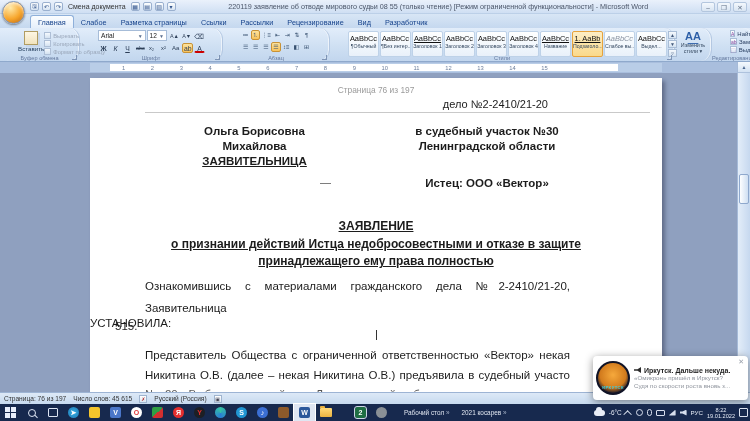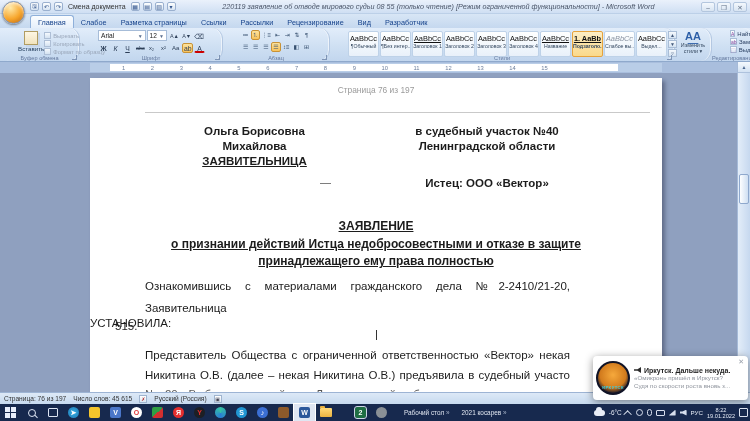--- a/index.html
+++ b/index.html
@@ -10,21 +10,21 @@
   .titlebar { position:absolute; top:0; left:0; right:0; height:14px;
     background:linear-gradient(#eaf1fb,#cfdff3); border-bottom:1px solid #bcd0e8;
     display:flex; align-items:center; z-index:30; }
   .orb { position:absolute; left:2px; top:1px; width:23px; height:23px; border-radius:50%;
     background:radial-gradient(circle at 35% 28%, #ffe9a8, #f7a52b 55%, #b35f0e);
     border:1px solid #7d95ba; box-shadow:0 1px 2px rgba(0,0,0,.4), inset 0 2px 3px rgba(255,255,255,.7); z-index:40; }
   .qat { display:flex; align-items:center; gap:3px; margin-left:30px; font-size:7px; color:#3a4b66; }
   .qicon { width:9px; height:9px; border-radius:2px; background:linear-gradient(#fdfefe,#d7e4f2);
     border:1px solid #9ab0cf; display:flex; align-items:center; justify-content:center; font-size:6px; color:#33558c; }
   .qat-label { font-size:7px; color:#333; padding:0 2px; }
-  .title-text { flex:1; text-align:center; font-size:7.2px; color:#4a5568; white-space:nowrap; overflow:hidden;font-style:italic; }
+  .title-text { flex:1; text-align:center; font-size:7.2px; color:#4a5568; white-space:nowrap; overflow:hidden; }
   .win-controls { display:flex; gap:2px; margin-right:3px; }
   .win-btn { width:14px; height:10px; font-size:6.5px; line-height:9px; text-align:center; color:#5d6c82;
     background:linear-gradient(#f4f8fd,#d8e4f2); border:1px solid #b3c6de; border-radius:2px; }
 
   
   .tabsrow { position:absolute; top:14px; left:0; right:0; height:14px;
     background:linear-gradient(#d8e6f6,#c5d8ef); display:flex; align-items:flex-end; padding-left:30px; }
   .tab { font-size:7.3px; color:#15428b; padding:2px 7px 1px; white-space:nowrap; }
   .tab.active { background:linear-gradient(#fbfdff,#e6effa); border:1px solid #8fb0da; border-bottom:none;
     border-radius:3px 3px 0 0; }
@@ -66,21 +66,21 @@
   .pbtn.on { background:linear-gradient(#fde29b,#f8c35c); border-color:#c89236; }
 
   
   .g-styles { width:345px; display:flex; }
   .chips { display:flex; gap:1px; padding-top:1px; }
   .chip { width:31px; height:26px; background:linear-gradient(#feffff,#e9f1fa); border:1px solid #bed2e8;
     border-radius:2px; text-align:center; overflow:hidden; padding-top:2px; }
   .chip .pv { font-size:7.4px; color:#111; line-height:9px; white-space:nowrap; }
   .chip .pv.und { text-decoration:underline; } .chip .pv.dim { color:#8a93a1; font-style:italic; }
   .chip .lb { font-size:5.2px; color:#33475f; white-space:nowrap; }
-  .chip.sel { border-color:#e7a33c; background:linear-gradient(#fdeec5,#fad98b);font-weight:bold; }
+  .chip.sel { border-color:#e7a33c; background:linear-gradient(#fdeec5,#fad98b); }
   .gal-arrows { display:flex; flex-direction:column; gap:1px; margin-left:1px; padding-top:1px; }
   .gal-arrows div { width:9px; height:8px; background:linear-gradient(#f5f9fd,#d4e2f1); border:1px solid #a9bdd6;
     font-size:5px; line-height:7px; text-align:center; color:#42587a; }
 
   
   .g-chst { width:32px; display:flex; flex-direction:column; align-items:center; }
   .chst-ic { font-size:11px; color:#2d5fa8; font-weight:bold; line-height:12px; }
   .chst-lb { font-size:5.4px; color:#33475f; text-align:center; line-height:6px; }
   .g-edit { width:42px; }
   .erow { font-size:6px; color:#2c4264; display:flex; align-items:center; gap:2px; margin-bottom:1px; white-space:nowrap; }
@@ -365,27 +365,28 @@
     <div class="ruler-page">
       <div class="ruler-band">
         <div class="ruler-nums">1 2 3 4 5 6 7 8 9 10 11 12 13 14 15</div>
       </div>
     </div>
   </div>
 
   <div class="docarea">
     <div class="page">
       <div class="abs d-pageind">Страница 76 из 197</div>
+      <div class="abs d-case">дело №2-2410/21-20</div>
       <div class="abs d-hline"></div>
       <div class="abs d-party">
         <div>Ольга Борисовна Михайлова</div>
         <div class="d-role">ЗАЯВИТЕЛЬНИЦА</div>
       </div>
       <div class="abs d-court">
-        <div>в судебный участок №40</div>
+        <div>в судебный участок №30</div>
         <div>Ленинградской области</div>
       </div>
       <div class="abs d-dash">—</div>
       <div class="abs d-title">
         <div><span>ЗАЯВЛЕНИЕ</span></div>
         <div><span>о признании действий Истца недобросовестными и отказе в защите</span></div>
         <div><span>принадлежащего ему права полностью</span></div>
       </div>
       <div class="abs d-plaintiff">Истец: ООО «Вектор»</div>
       <div class="abs d-p515n num">515.</div>

